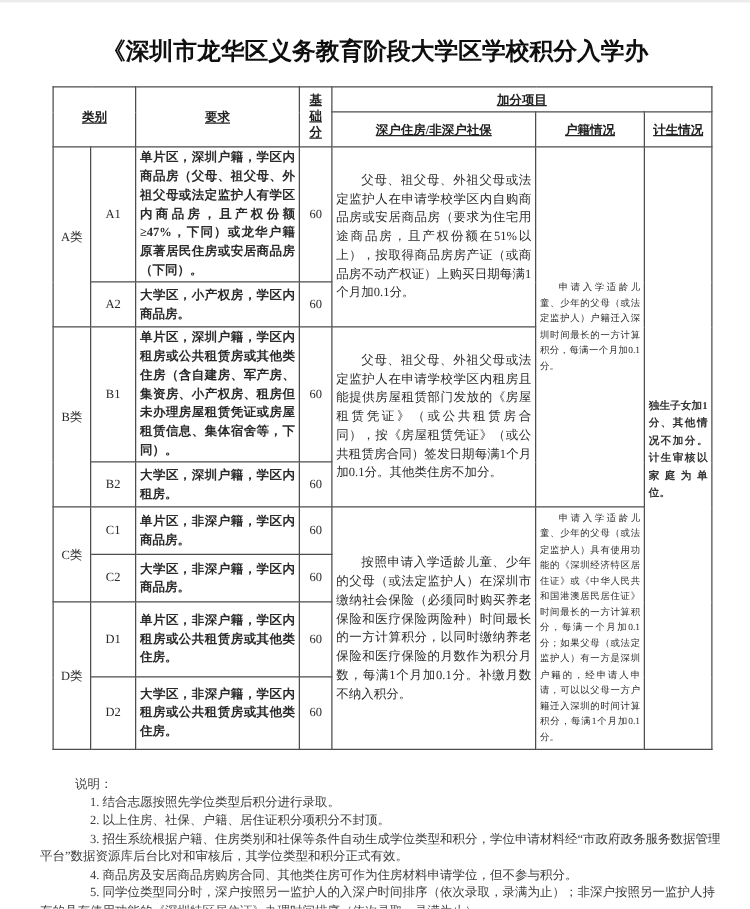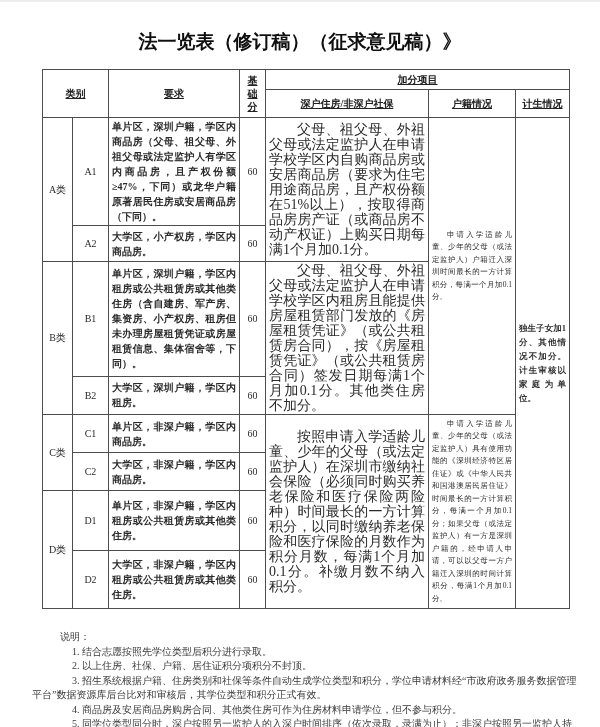--- a/index.html
+++ b/index.html
@@ -22,34 +22,34 @@
     padding:1px 3px; overflow:hidden;
   }
   .score-table th {
     font-weight:bold; font-size:10px; text-align:center; padding:1px 2px; color:#222;text-decoration:underline;
   }
   .vert-head div { width:12px; margin:0 auto; word-break:break-all; line-height:13px; }
   .cell-code { text-align:center; font-size:10px; }
   .cell-group { text-align:center; font-size:10px; }
   .cell-req { font-weight:bold; font-size:10px; line-height:15px; text-align:justify; padding:2px 4px; }
   .cell-base { text-align:center; font-size:10px; }
-  .cell-housing { font-size:14px; line-height:15px; text-align:justify; text-indent:2em; padding:2px 5px; vertical-align:middle; }
+  .cell-housing { font-size:10px; line-height:15px; text-align:justify; text-indent:2em; padding:2px 5px; vertical-align:middle; }
   .cell-hukou { font-size:7.5px; line-height:12.5px; text-align:justify; text-indent:2em; padding:2px 4px; vertical-align:middle; }
   .cell-jisheng { font-size:8.5px; line-height:14px; text-align:justify; padding:2px 6px; vertical-align:middle; color:#333;font-weight:bold; }
   .notes { margin:9px 0 0 32px; width:546px; font-size:10px; line-height:14.5px; color:#3a3a3a; }
   .notes p { margin:0; text-indent:40px; text-align:left; }
   .notes p.label { text-indent:28px;margin-top:21px; }
 </style>
 </head>
 <body>
 
 <div class="topline"></div>
 
 <div class="doc-title">
-  <div>法一览表（修订稿）（征求意见稿）》</div>
+  <div>《深圳市龙华区义务教育阶段大学区学校积分入学办</div>
 </div>
 
 <table class="score-table">
   <colgroup>
     <col style="width:30px">
       <col style="width:36px">
       <col style="width:131px">
     <col style="width:26px">
       <col style="width:163px">
       <col style="width:87px">

